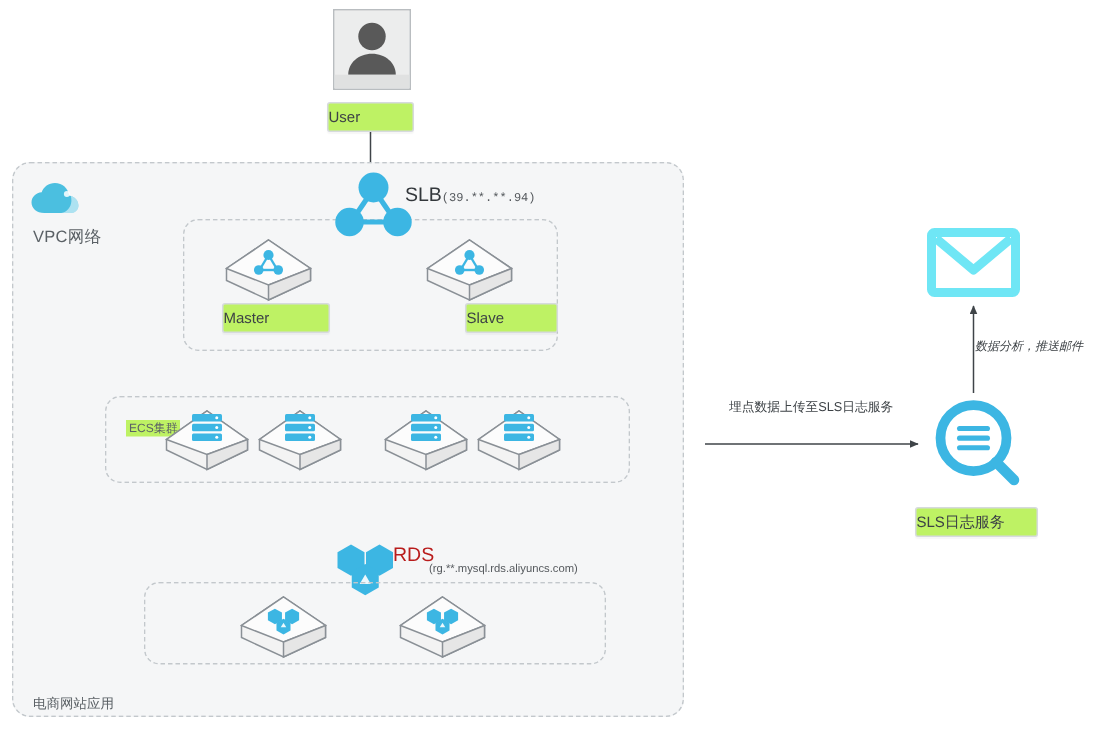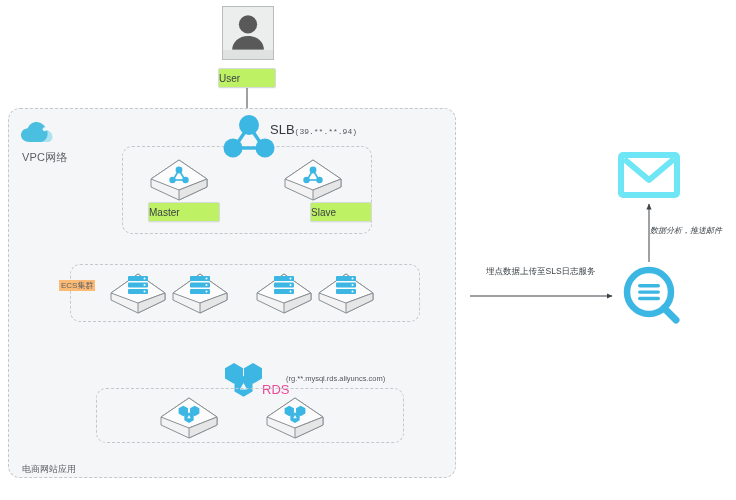--- a/index.html
+++ b/index.html
@@ -37,21 +37,21 @@
 
   
   .group-box{
     border:1px dashed #c3c8cc;
     border-radius:10px;
     box-sizing:border-box;
     background:transparent;
   }
   #slb-group{left:122px;top:146px;width:250px;height:88px;}
   #ecs-group{left:70px;top:264px;width:350px;height:58px;}
-  #ecs-group-label{left:59px;top:280px;font-size:8px;color:#5b6166;background:#fdba74;padding:0 2px;}
+  #ecs-group-label{left:84px;top:280px;font-size:8px;color:#5b6166;background:#bef264;padding:0 2px;}
   #rds-group{left:96px;top:388px;width:308px;height:55px;}
 
   
   .chip{
     position:absolute;
     background:#bef264;
     border:1px solid #d6dadd;
     border-radius:2px;
     font-size:10px;
     color:#3d4246;
@@ -69,21 +69,21 @@
   
   #user-avatar{
     left:222px;top:6px;width:52px;height:54px;
     background:#eceded;border:1px solid #b9bdc0;box-sizing:border-box;
   }
 
   
   .txt{position:absolute;color:#3d4246;}
   #slb-title{left:270px;top:122px;font-size:13px;color:#33383c;}
   #slb-title .ip{font-size:8px;color:#55595d;vertical-align:baseline;font-family:Liberation Mono, monospace;}
-  #rds-title{left:262px;top:362px;font-size:13px;color:#ec4899;margin-top:20px;}
+  #rds-title{left:262px;top:362px;font-size:13px;color:#b91c1c;}
   #rds-host{left:262px;top:374px;font-size:7.5px;color:#55595d;margin-left:24px;}
   #sls-arrow-label{left:486px;top:266px;font-size:8.5px;color:#3d4246;}
   #mail-arrow-label{left:650px;top:225px;font-size:8px;color:#3d4246;font-style:italic;}
 
   
   .icon{position:absolute;}
   #slb-icon{left:222px;top:112px;width:54px;height:50px;}
   #master-icon{left:148px;top:158px;width:62px;height:44px;}
   #slave-icon{left:282px;top:158px;width:62px;height:44px;}
   .ecs-icon{width:60px;height:44px;top:272px;}
@@ -313,20 +313,21 @@
 
   <div class="icon" id="sls-icon">
     <svg viewBox="0 0 60 62" width="60" height="62" xmlns="http://www.w3.org/2000/svg">
       <circle cx="27" cy="27" r="22" fill="none" stroke="#3cb6e3" stroke-width="6.5"></circle>
       <line x1="42" y1="43" x2="54" y2="55" stroke="#3cb6e3" stroke-width="7" stroke-linecap="round"></line>
       <rect x="16" y="19" width="22" height="3.4" rx="1.7" fill="#3cb6e3"></rect>
       <rect x="16" y="25.4" width="22" height="3.4" rx="1.7" fill="#3cb6e3"></rect>
       <rect x="16" y="31.8" width="22" height="3.4" rx="1.7" fill="#3cb6e3"></rect>
     </svg>
   </div>
+  <div class="chip" id="sls-chip">SLS日志服务</div>
 
   <div class="txt" id="mail-arrow-label">数据分析，推送邮件</div>
 
   <div class="icon" id="mail-icon">
     <svg viewBox="0 0 62 50" width="62" height="50" xmlns="http://www.w3.org/2000/svg">
       <rect x="3" y="5" width="56" height="40" rx="2" fill="#ffffff" stroke="#6fe6f5" stroke-width="6"></rect>
       <path d="M6 9 L31 30 L56 9" fill="none" stroke="#6fe6f5" stroke-width="6" stroke-linejoin="round"></path>
     </svg>
   </div>
 

